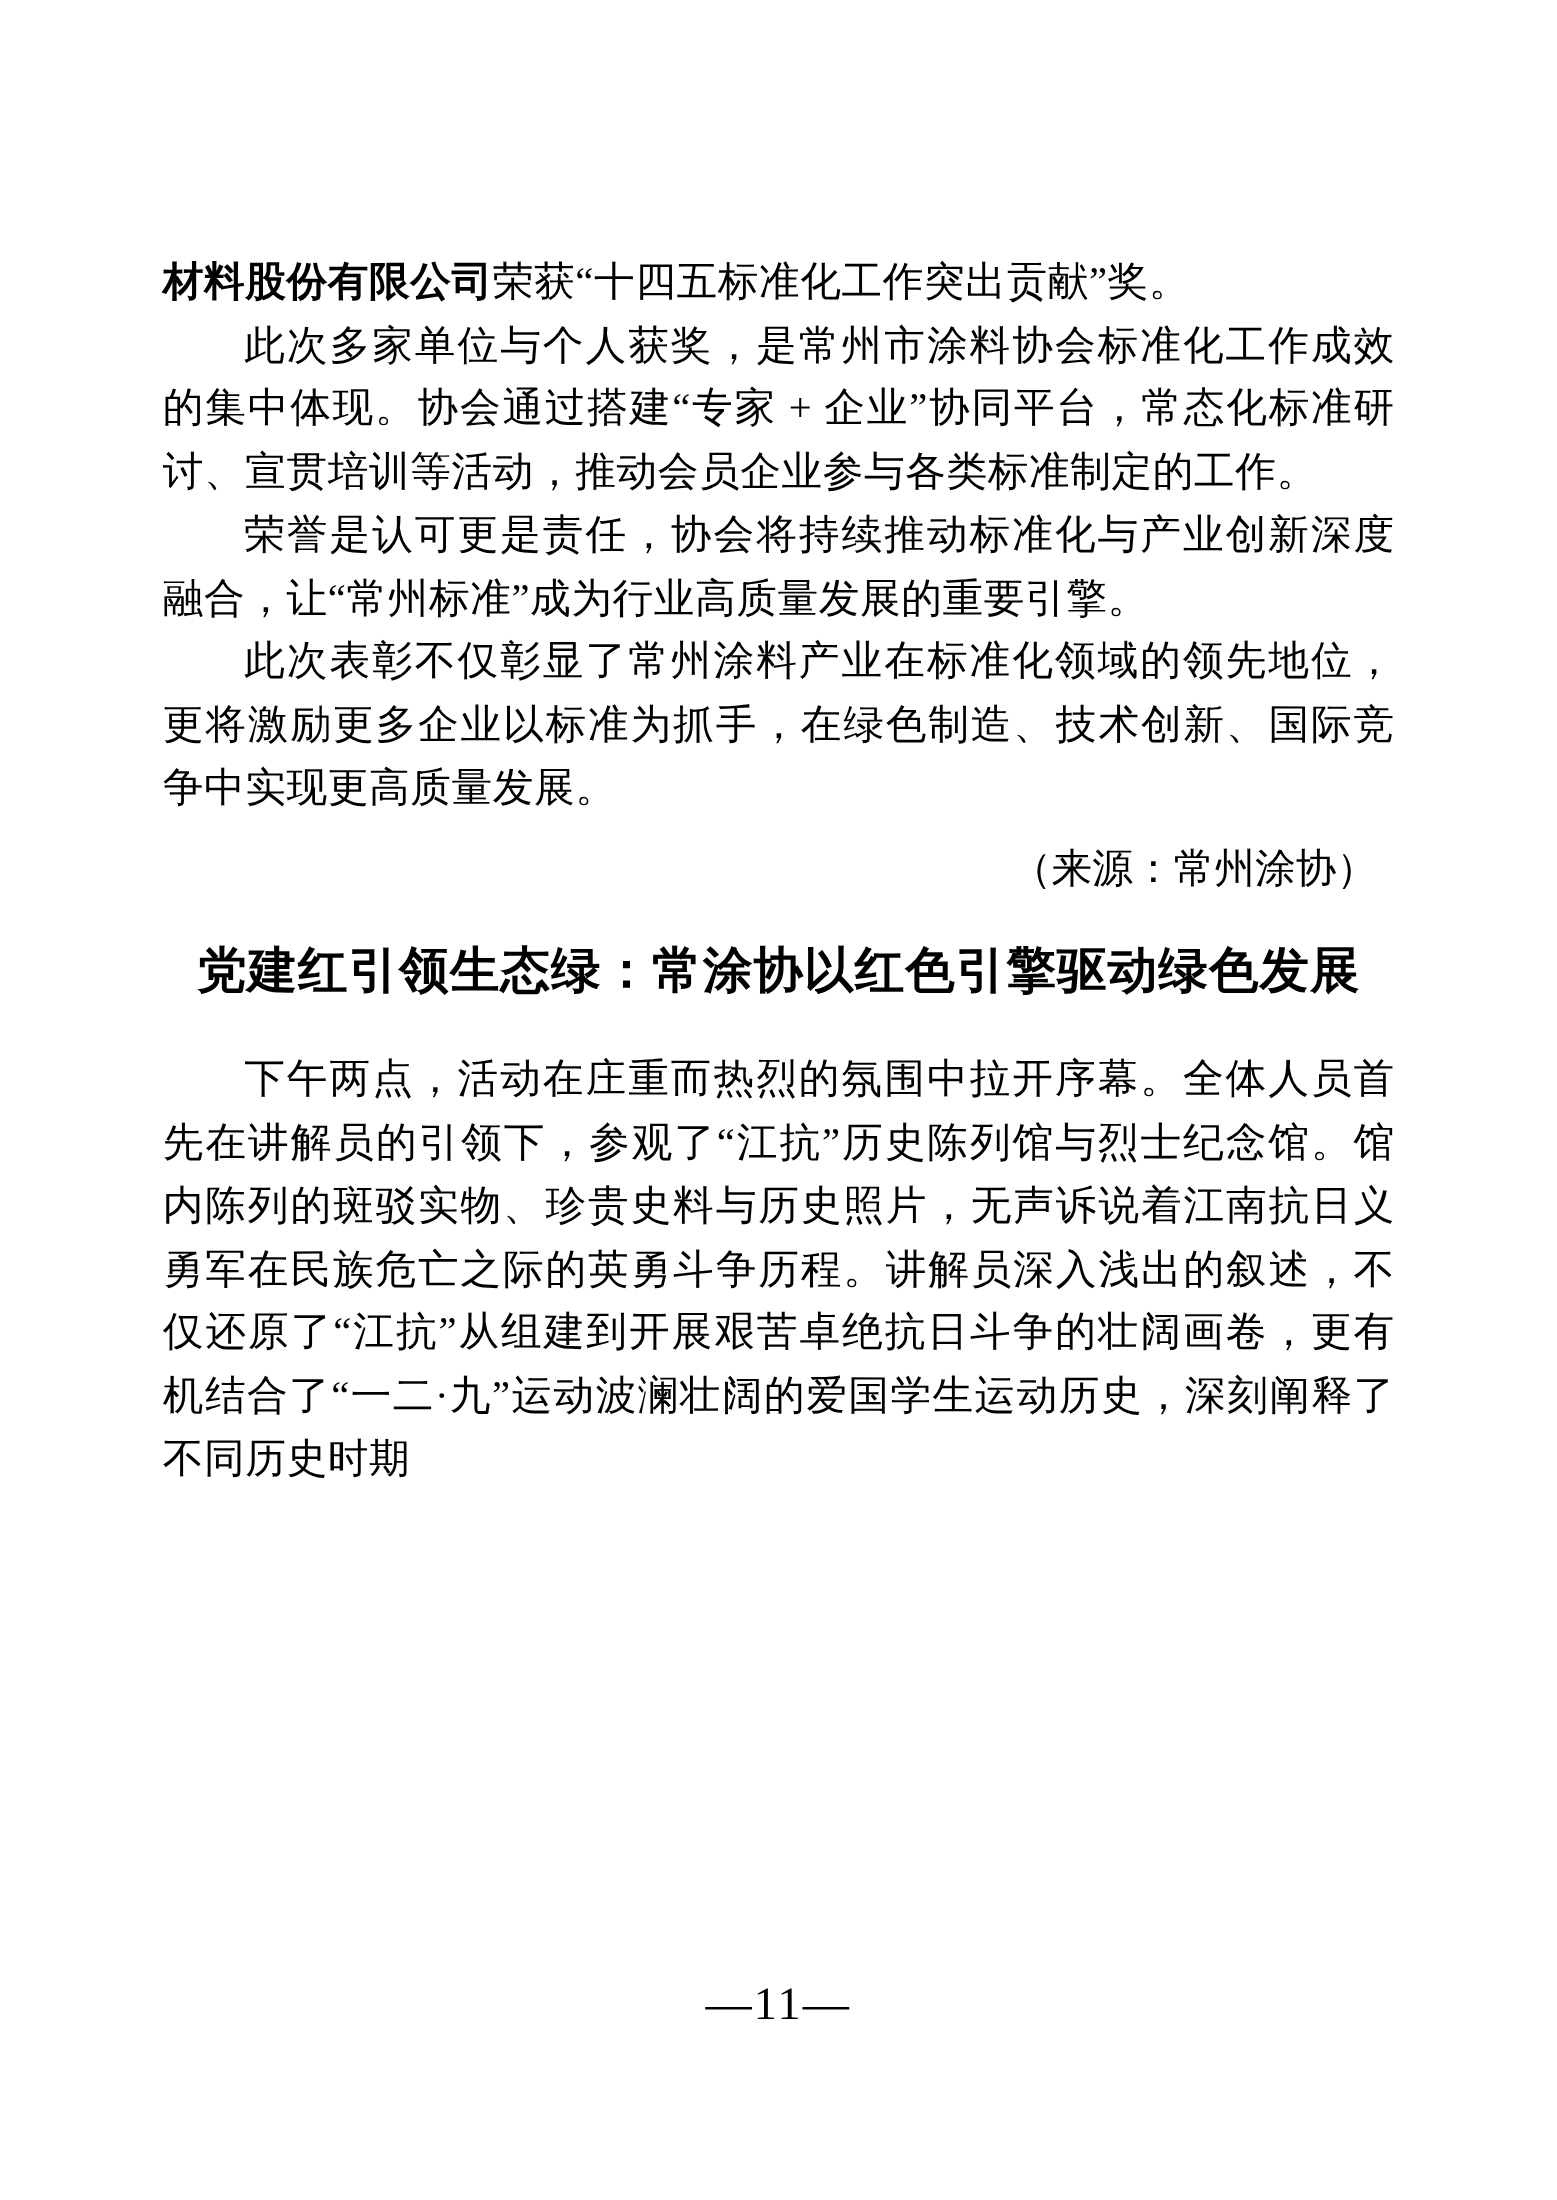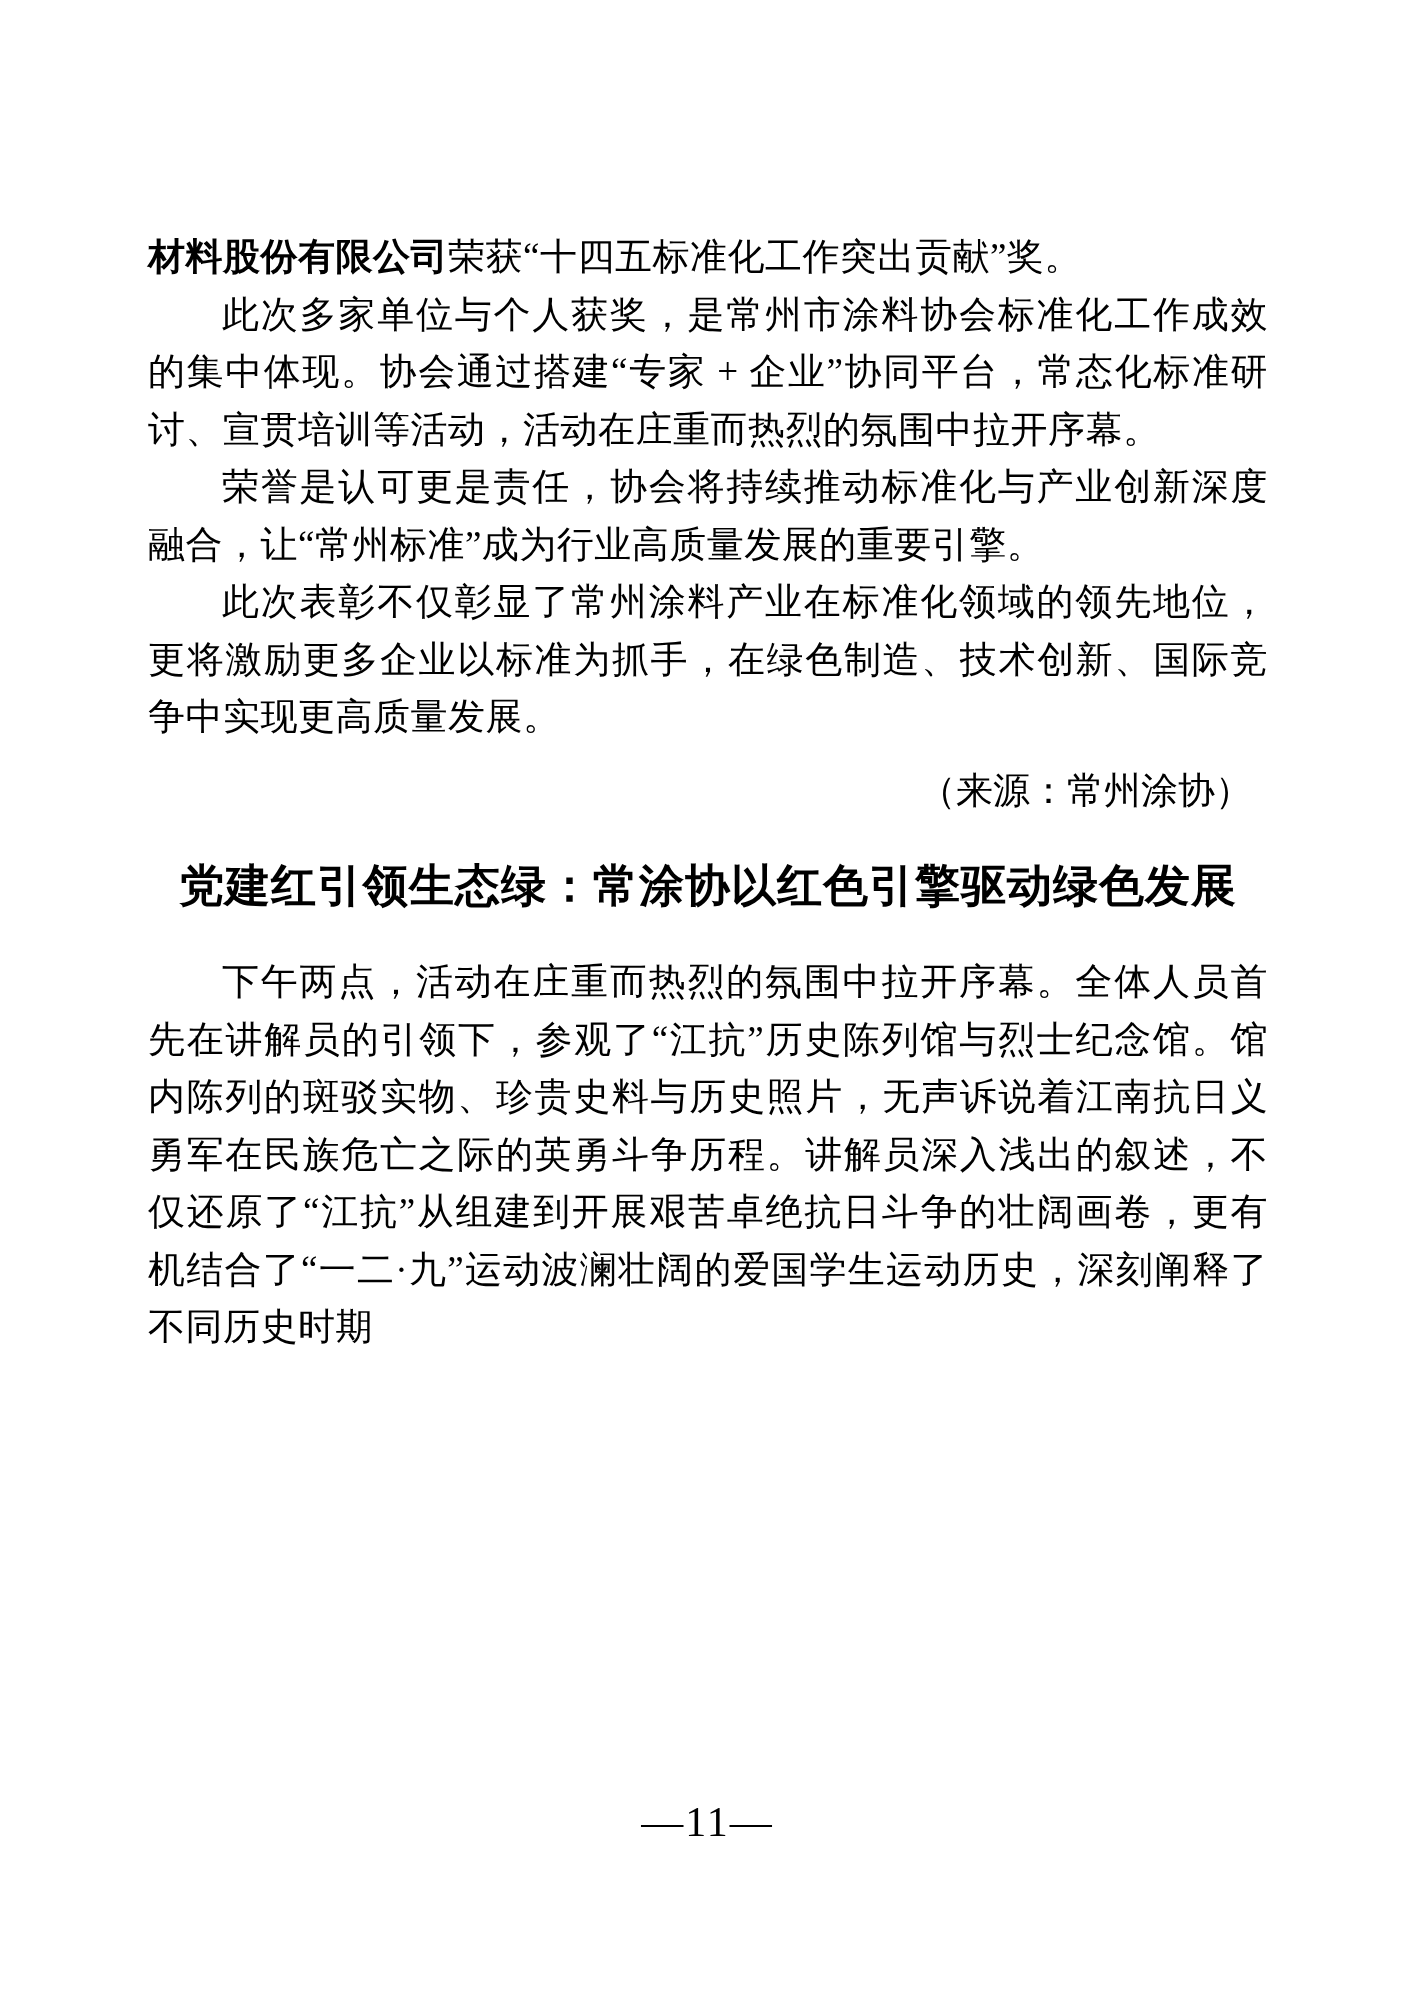--- a/index.html
+++ b/index.html
@@ -49,41 +49,42 @@
     text-align: right;
     margin: 16px;
   }
   .article-title {
     font-size: 45px;
     line-height: 70px;
     font-weight: bold;
     text-align: center;
     margin: 32px 0 32px 0;
     letter-spacing: 1px;
+    font-family: Liberation Mono, monospace;
   }
   .page-number {
     position: absolute;
     left: 0;
     top: 1800px;
     width: 1415px;
     text-align: center;
     font-size: 42px;
     line-height: 44px;
     letter-spacing: 2px;
   }
 </style>
 </head>
 <body>
 
 <div class="page">
   <div class="content">
 
     <p class="body-text"><span class="lead-bold">材料股份有限公司</span><span>荣获“十四五标准化工作突出贡献”奖。</span></p>
 
-    <p class="body-text indent">此次多家单位与个人获奖，是常州市涂料协会标准化工作成效的集中体现。协会通过搭建“专家 + 企业”协同平台，常态化标准研讨、宣贯培训等活动，活动在庄重而热烈的氛围中拉开序幕。</p>
+    <p class="body-text indent">此次多家单位与个人获奖，是常州市涂料协会标准化工作成效的集中体现。协会通过搭建“专家 + 企业”协同平台，常态化标准研讨、宣贯培训等活动，推动会员企业参与各类标准制定的工作。</p>
 
     <p class="body-text indent">荣誉是认可更是责任，协会将持续推动标准化与产业创新深度融合，让“常州标准”成为行业高质量发展的重要引擎。</p>
 
     <p class="body-text indent">此次表彰不仅彰显了常州涂料产业在标准化领域的领先地位，更将激励更多企业以标准为抓手，在绿色制造、技术创新、国际竞争中实现更高质量发展。</p>
 
     <p class="source-line">（来源：常州涂协）</p>
 
     <h2 class="article-title">党建红引领生态绿：常涂协以红色引擎驱动绿色发展</h2>
 
 

